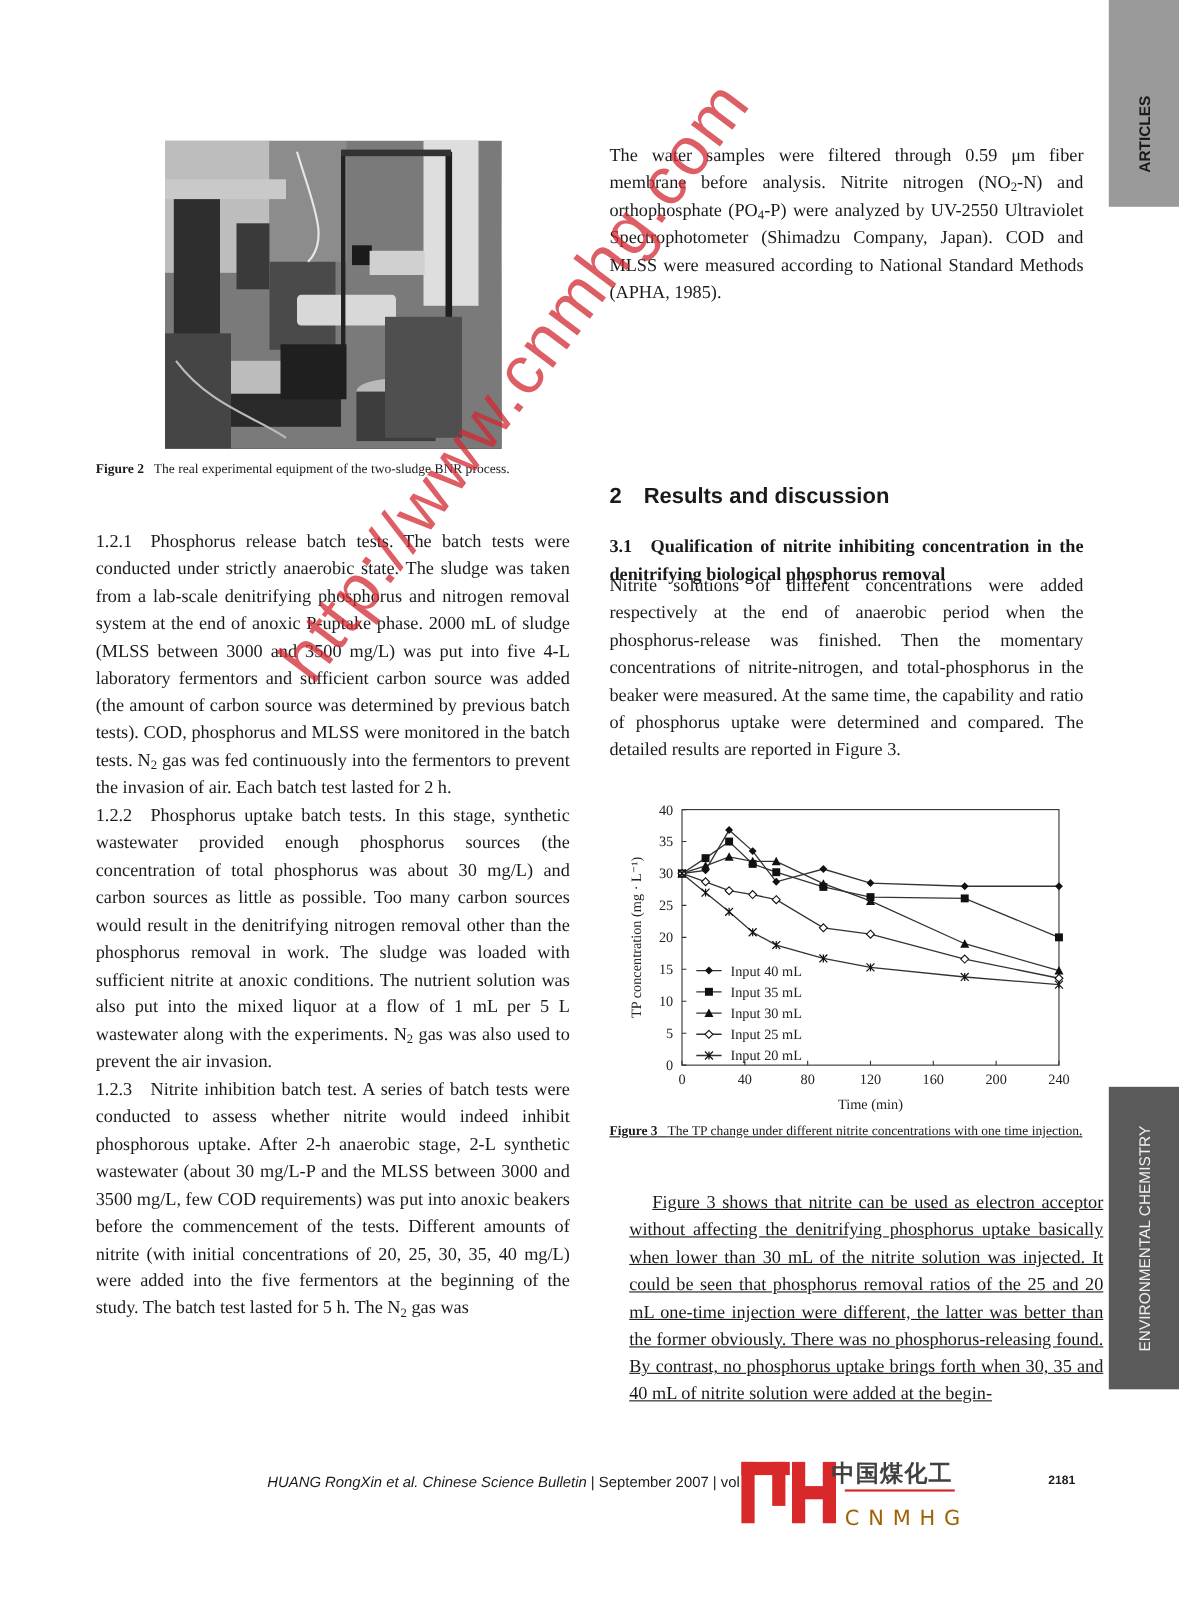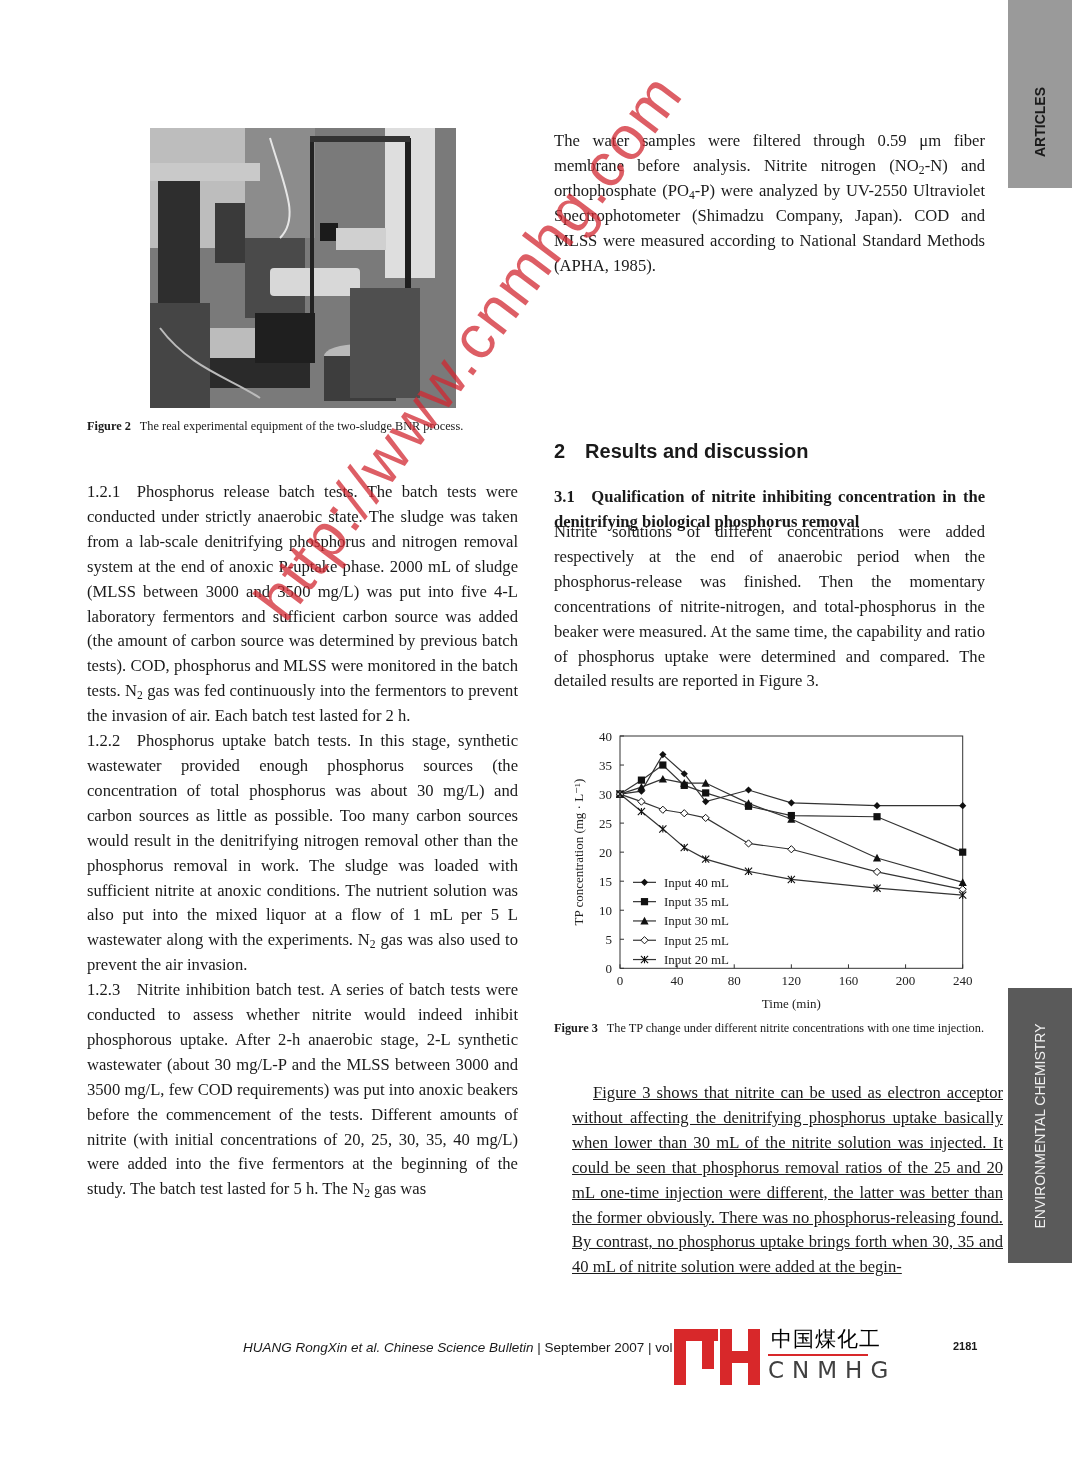--- a/index.html
+++ b/index.html
@@ -27,23 +27,23 @@
   .tab-articles { top: 0; height: 188px; background: #9a9a9a; }
   .tab-articles span { font-weight: bold; color: #1a1a1a; top: 65%; }
   .tab-env { top: 988px; height: 275px; background: #5a5a5a; }
   .tab-env span { color: #f0f0f0; font-size: 14px; }
   .footer { position: absolute; top: 1340px; font-family: "Liberation Sans", "DejaVu Sans", sans-serif; font-size: 13.5px; }
   .footer-left { left: 243px; font-style: italic; }
   .footer-left .norm { font-style: normal; }
   .page-num { position: absolute; left: 953px; top: 1340px; font-family: "Liberation Sans", "DejaVu Sans", sans-serif;
               font-weight: bold; font-size: 11px; }
   .logo { position: absolute; left: 672px; top: 1325px; width: 210px; height: 60px; }
-  .logo-cn { position: absolute; left: 99px; top: 0px; font-family: "DejaVu Sans", sans-serif; font-size: 21px; color: #000000; letter-spacing: 1px; }
+  .logo-cn { position: absolute; left: 84px; top: 0px; font-family: "DejaVu Sans", sans-serif; font-size: 21px; color: #404040; letter-spacing: 1px; font-weight: bold; }
   .logo-line { position: absolute; left: 96px; top: 29px; width: 100px; height: 2px; background: #d8282a; }
-  .logo-en { position: absolute; left: 96px; top: 32px; font-family: "DejaVu Sans", sans-serif; font-size: 23px; color: #404040; letter-spacing: 8px; }
+  .logo-en { position: absolute; left: 96px; top: 44px; font-family: "DejaVu Sans", sans-serif; font-size: 19px; color: #a16207; letter-spacing: 8px; }
   .watermark { position: absolute; left: 240px; top: 590px; font-family: "Liberation Sans", "DejaVu Sans", sans-serif;
                font-size: 62px; color: rgba(210, 40, 50, 0.75); transform: rotate(-53deg); transform-origin: 0 0; white-space: nowrap;
                letter-spacing: 2px; pointer-events: none; }
   sub { font-size: 70%; vertical-align: -3px; line-height: 0; }
   .chart { position: absolute; left: 550px; top: 720px; width: 440px; height: 295px; }
   .chart svg text { font-family: "Liberation Serif", "DejaVu Serif", serif; }
 </style>
 </head>
 <body>
 
@@ -228,21 +228,21 @@
         </g>
         <g>
           <line x1="83" y1="239.54899999999998" x2="106" y2="239.54899999999998" stroke="#333" stroke-width="1.2"></line>
           <path d="M90.9,235.94899999999998 L98.1,243.14899999999997 M98.1,235.94899999999998 L90.9,243.14899999999997 M94.5,235.94899999999998 L94.5,243.14899999999997" stroke="#111" stroke-width="1.1"></path>
           <text x="114" y="244.04899999999998" font-size="13" fill="#222">Input 20 mL</text>
         </g>
       </g>
   </svg>
 </div>
 
-<div class="caption" style="left:554px; top:1018px; width:431px;">
+<div class="caption" style="left:554px; top:1018px; width:431px;text-decoration:underline;">
   <b>Figure 3</b>&nbsp;&nbsp;
   <span>The TP change under different nitrite concentrations with one time injection.</span>
 </div>
 
 <div class="col right-col-bot">
   <p class="indent">Figure 3 shows that nitrite can be used as electron acceptor without affecting the denitrifying phosphorus uptake basically when lower than 30 mL of the nitrite solution was injected. It could be seen that phosphorus removal ratios of the 25 and 20 mL one-time injection were different, the latter was better than the former obviously. There was no phosphorus-releasing found. By contrast, no phosphorus uptake brings forth when 30, 35 and 40 mL of nitrite solution were added at the begin-</p>
 </div>
 
 <div class="footer footer-left">
   <span>HUANG RongXin et al. Chinese Science Bulletin</span><span class="norm"> | September 2007 | vol</span>

